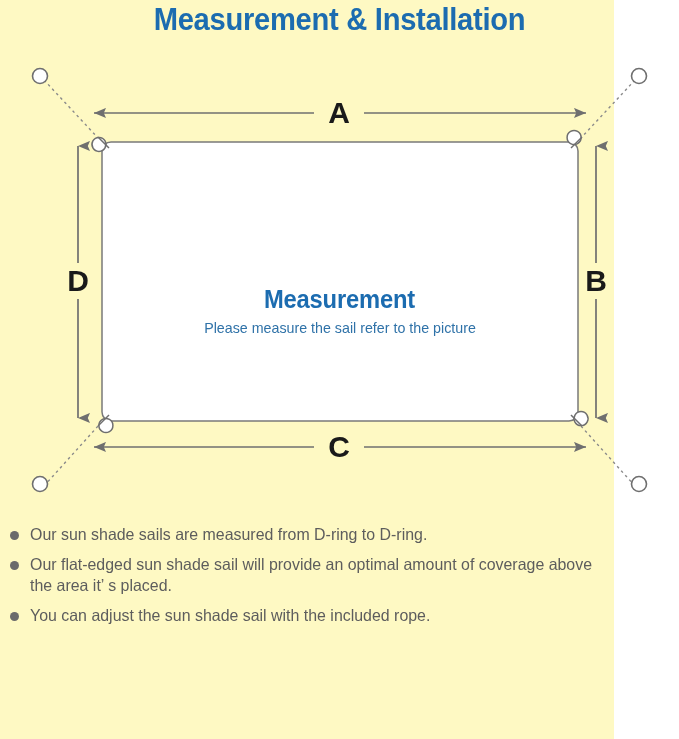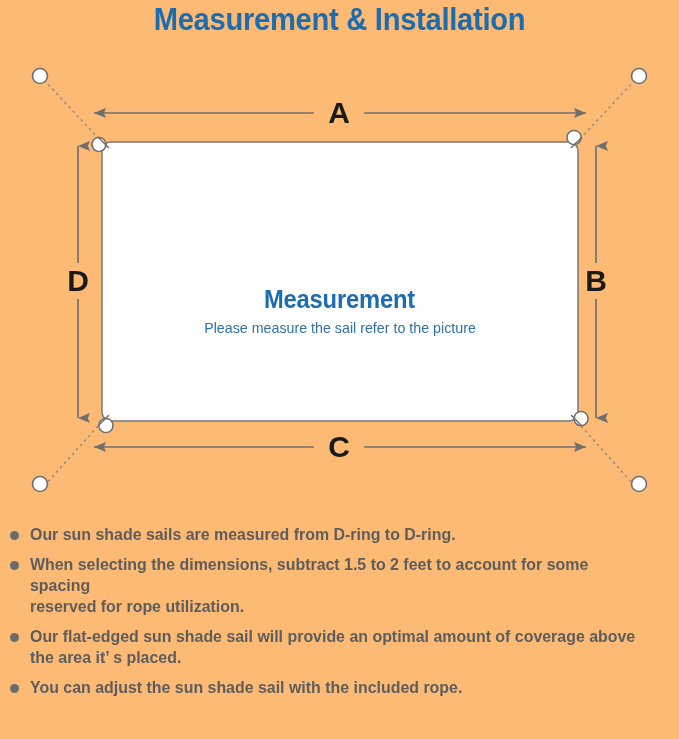--- a/index.html
+++ b/index.html
@@ -11,23 +11,23 @@
     width: 679px;
     height: 739px;
     position: relative;
     overflow: hidden;
     font-family: "Liberation Sans", sans-serif;
     -webkit-font-smoothing: antialiased;
   }
 
   #page {
     position: relative;
-    width: 679px;
+    width: 614px;
     height: 739px;
-    background: #fdba74;
+    background: #fef9c3;
   }
 
   
   .title {
     position: absolute;
     top: 0px;
     left: 0;
     width: 679px;
     text-align: center;
     font-family: "Liberation Sans", sans-serif;
@@ -89,21 +89,20 @@
     left: 0px;
     top: 524px;
     width: 679px;
   }
   .note-row {
     display: flex;
     align-items: flex-start;
     margin-bottom: 9px;
     padding-left: 10px;
     padding-right: 4px;
-    font-weight: bold;
   }
   .bullet {
     flex: 0 0 auto;
     width: 9px;
     height: 9px;
     border-radius: 50%;
     background: #6b6b6b;
     margin-top: 7px;
     margin-right: 11px;
   }
@@ -207,25 +206,20 @@
   </div>
 
   <div class="notes">
 
     <div class="note-row">
       <span class="bullet"></span>
       <span class="note-text">Our sun shade sails are measured from D-ring to D-ring.</span>
     </div>
 
 
-    <div class="note-row">
-      <span class="bullet"></span>
-      <span class="note-text">When selecting the dimensions, subtract 1.5 to 2 feet to account for some spacing
-reserved for rope utilization.</span>
-    </div>
 
     <div class="note-row">
       <span class="bullet"></span>
       <span class="note-text">Our flat-edged sun shade sail will provide an optimal amount of coverage above
 the area it’ s placed.</span>
     </div>
 
     <div class="note-row">
       <span class="bullet"></span>
       <span class="note-text">You can adjust the sun shade sail with the included rope.</span>

